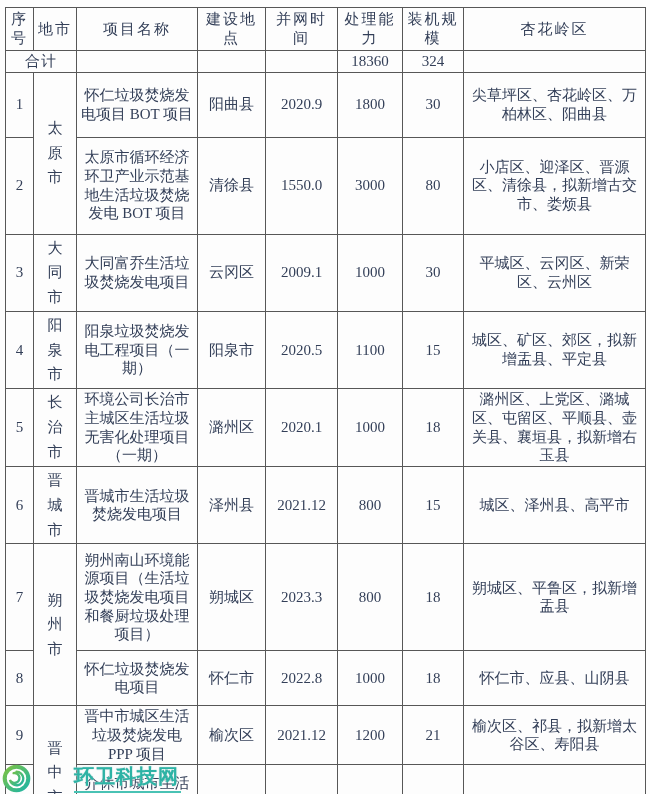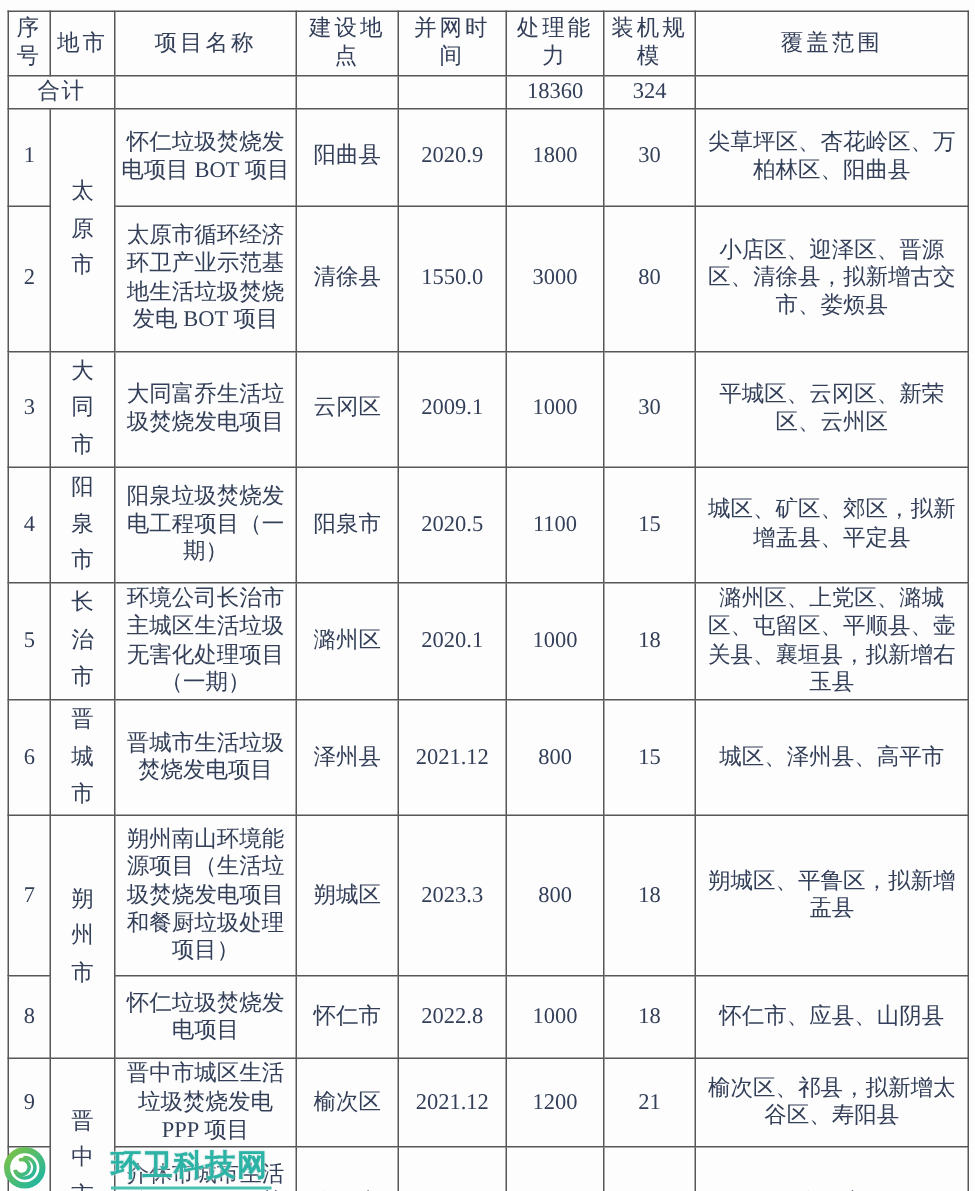--- a/index.html
+++ b/index.html
@@ -73,21 +73,21 @@
   </colgroup>
   <tbody>
     <tr class="hdr">
       <th>序号</th>
       <th>地市</th>
       <th>项目名称</th>
       <th>建设地点</th>
       <th>并网时间</th>
       <th>处理能力</th>
       <th>装机规模</th>
-      <th>覆盖范围</th>
+      <th>杏花岭区</th>
     </tr>
     <tr class="total">
       <td colspan="2" class="total-label">合计</td>
       <td></td>
       <td></td>
       <td></td>
       <td>18360</td>
       <td>324</td>
       <td></td>
     </tr>

